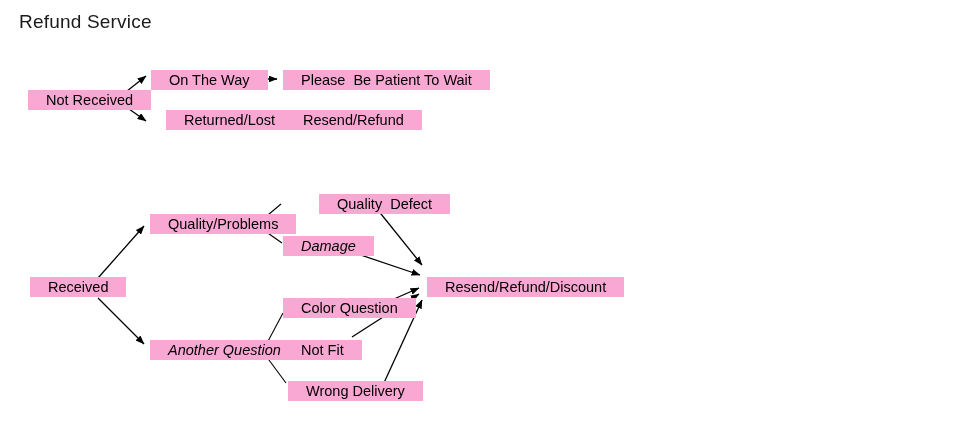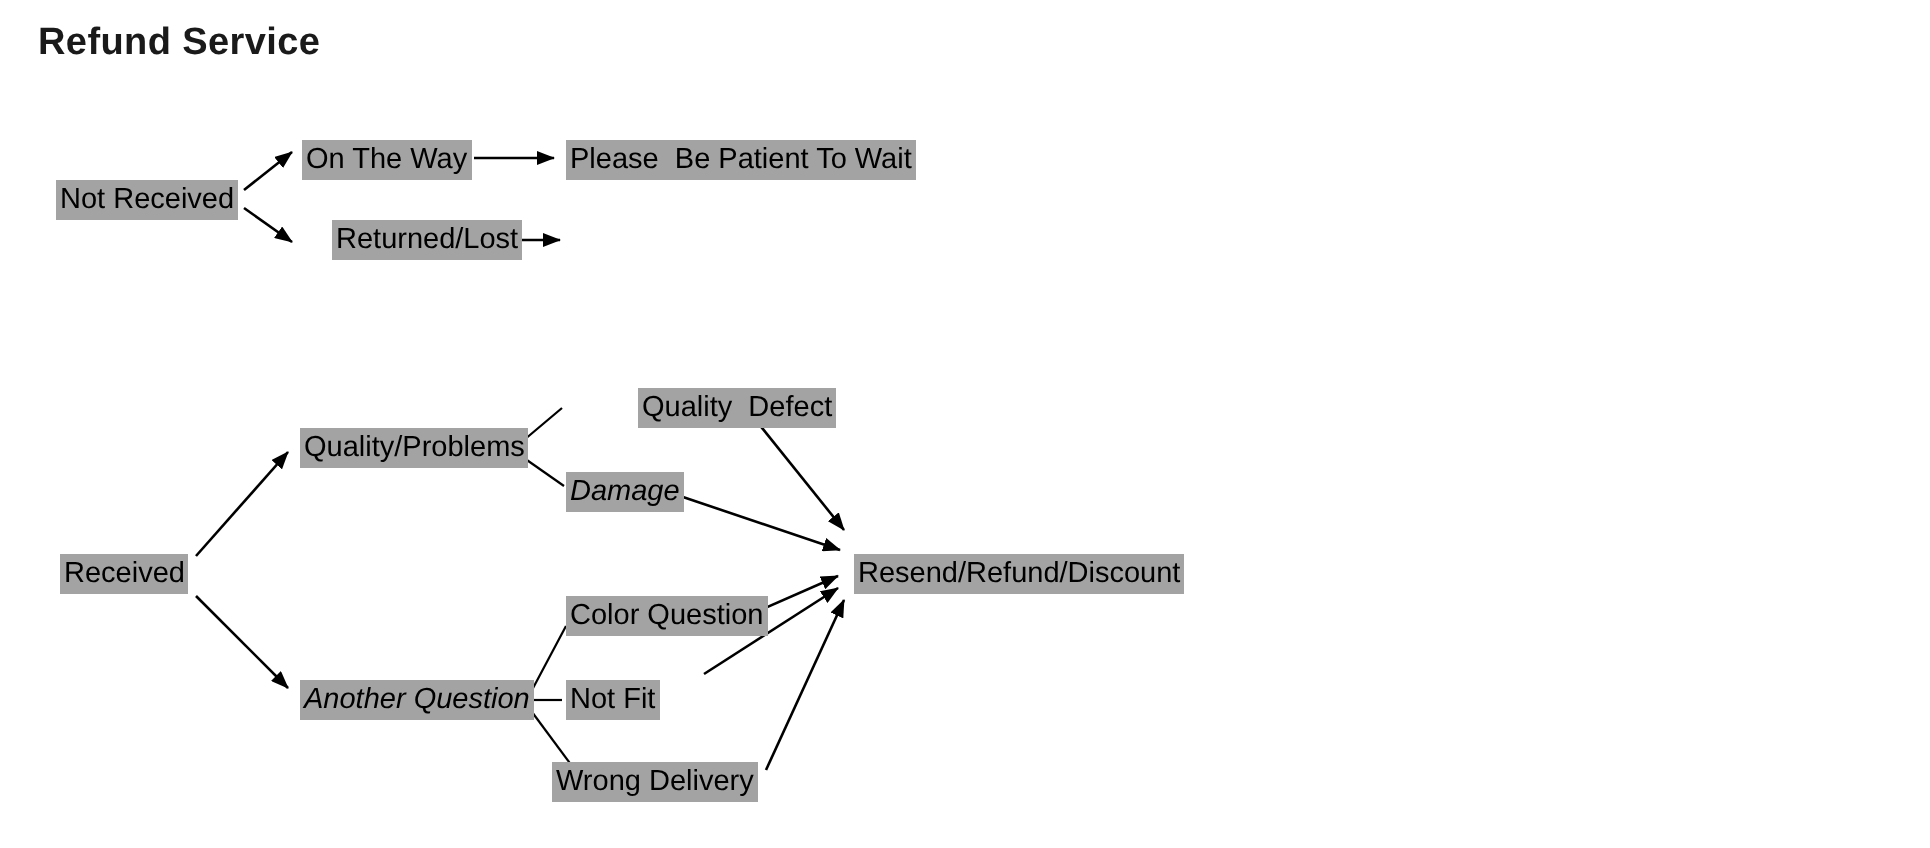--- a/index.html
+++ b/index.html
@@ -14,40 +14,40 @@
     position: relative;
     overflow: hidden;
     font-family: "Liberation Sans", sans-serif;
     color: #000000;
   }
   #page-title {
     position: absolute;
     left: 19px;
     top: 11px;
     font-size: 19px;
-    font-weight: bold;
+    font-weight: normal;
     letter-spacing: 0.2px;
     color: #1a1a1a;
     white-space: nowrap;
   }
   #diagram-canvas {
     position: absolute;
     left: 0;
     top: 0;
     width: 965px;
     height: 424px;
   }
   .node {
     position: absolute;
-    background: #a3a3a3;
+    background: #f9a8d4;
     color: #000000;
     font-size: 14.5px;
     line-height: 20px;
     height: 20px;
-    padding: 0 2px;
+    padding: 0 18px;
     white-space: pre;
     box-sizing: content-box;
   }
   .edge-layer {
     position: absolute;
     left: 0;
     top: 0;
     pointer-events: none;
   }
 </style>
@@ -99,32 +99,33 @@
   </svg>
 
   <div class="node" style="left:28px; top:90px;">Not Received</div>
 
   <div class="node" style="left:151px; top:70px;">On The Way</div>
 
   <div class="node" style="left:151px; top:110px;margin-left:15px;">Returned/Lost</div>
 
   <div class="node" style="left:283px; top:70px;">Please  Be Patient To Wait</div>
 
+  <div class="node" style="left:285px; top:110px;">Resend/Refund</div>
 
   <div class="node" style="left:30px; top:277px;">Received</div>
 
   <div class="node" style="left:150px; top:214px;">Quality/Problems</div>
 
   <div class="node" style="left:150px; top:340px;font-style:italic;">Another Question</div>
 
   <div class="node" style="left:283px; top:194px;margin-left:36px;">Quality  Defect</div>
 
   <div class="node" style="left:283px; top:236px;font-style:italic;">Damage</div>
 
   <div class="node" style="left:283px; top:298px;">Color Question</div>
 
   <div class="node" style="left:283px; top:340px;">Not Fit</div>
 
-  <div class="node" style="left:276px; top:381px;">Wrong Delivery</div>
+  <div class="node" style="left:288px; top:381px;">Wrong Delivery</div>
 
   <div class="node" style="left:427px; top:277px;text-align:right;">Resend/Refund/Discount</div>
 
 </div>
 
 </body></html>

